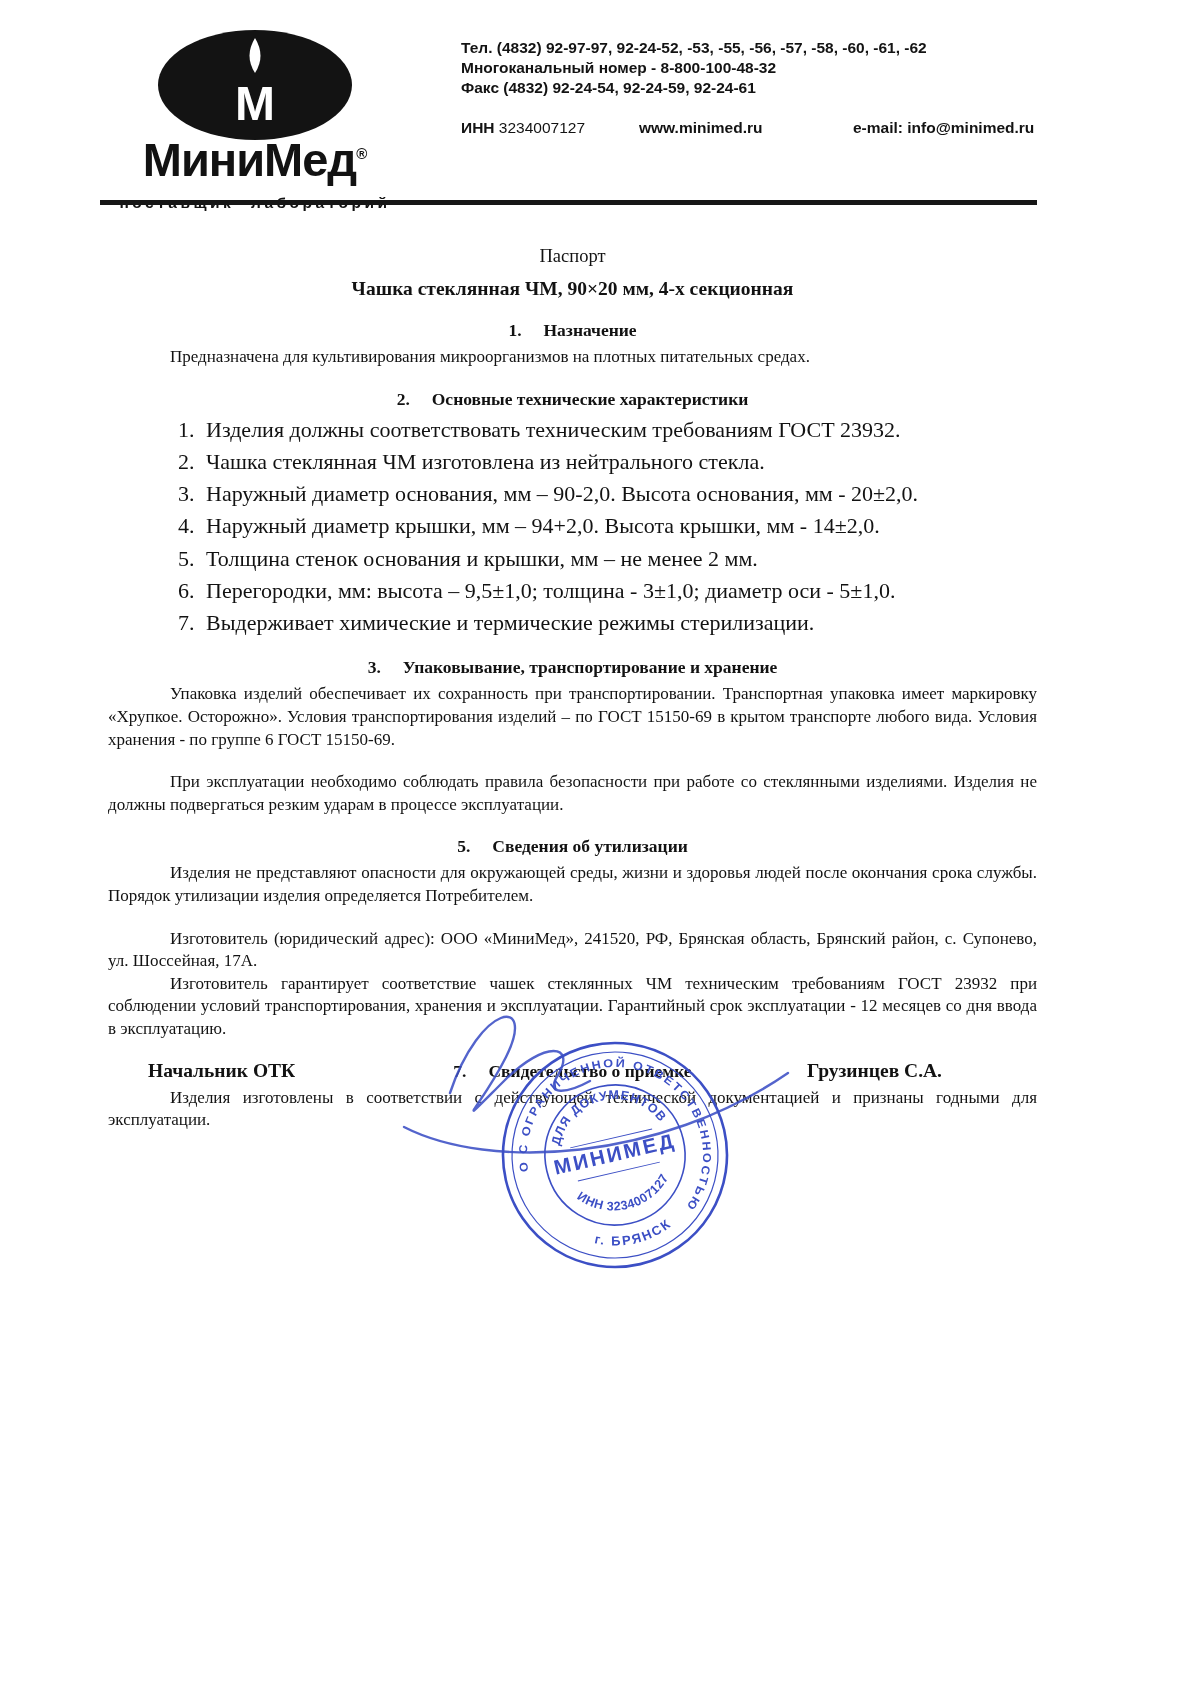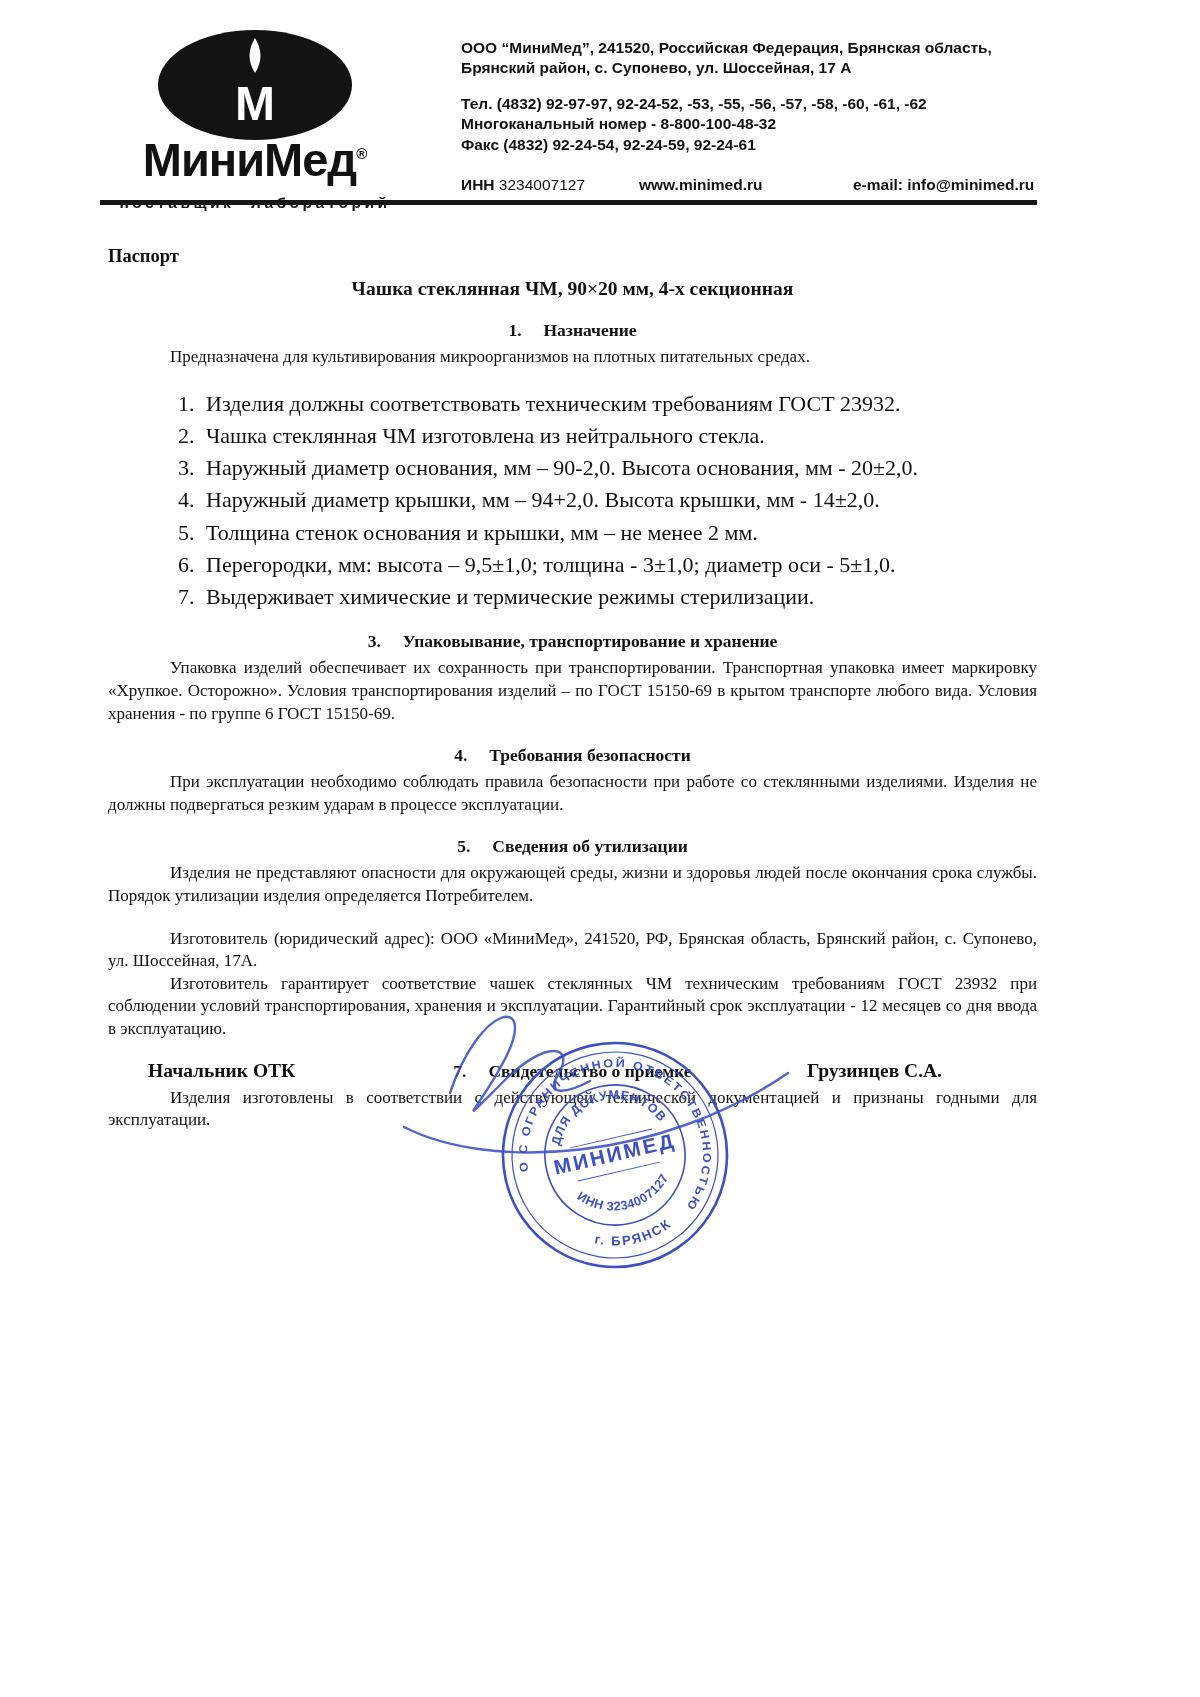--- a/index.html
+++ b/index.html
@@ -20,21 +20,21 @@
   .info-row { display:flex; margin-top:20px; }
   .info-row .cell-inn { flex:0 0 178px; }
   .info-row .cell-site { flex:0 0 180px; }
   .info-row .cell-email { flex:1;margin-left:34px; }
   .nb { font-weight:normal; }
 
   .rule { position:absolute; left:100px; top:200px; width:937px; height:5px; background:#161616; }
 
   
   main { position:absolute; left:108px; top:212px; width:929px; }
-  .doc-title { font-size:18.5px; font-weight:bold; margin-top:34px; }
+  .doc-title { text-align:center; font-size:18.5px; font-weight:normal; margin-top:34px; }
   .doc-subtitle { text-align:center; font-size:19.5px; font-weight:bold; margin-top:11px; }
   section { margin-top:20px; }
   .sec-h { text-align:center; font-size:17.5px; font-weight:bold; margin-bottom:5px; }
   .sec-num { margin-right:22px; }
   .para { font-size:17px; line-height:1.33; text-align:justify; text-indent:62px; }
   .char-list { margin:2px 0 0 0; padding-left:92px; font-size:22px; line-height:1.33; }
   .char-list li { margin-bottom:3px; padding-left:6px; }
 
   
   .sig-row { position:absolute; left:108px; top:1060px; width:929px; display:flex; justify-content:space-between; font-weight:bold; font-size:19.5px; }
@@ -59,24 +59,20 @@
         <rect x="74" y="96" width="56" height="10" fill="#131313"></rect>
       </svg>
       <div class="brand-row">
         <span>МиниМед</span><span class="reg">®</span>
       </div>
       <div class="tagline">поставщик лабораторий</div>
     </div>
 
     <div class="contact">
       <p class="block">
-        <span>ООО “МиниМед”, 241520, Российская Федерация, Брянская область,</span><br>
-        <span>Брянский район, с. Супонево, ул. Шоссейная, 17 А</span>
-      </p>
-      <p class="block">
         <span>Тел. (4832) 92-97-97, 92-24-52, -53, -55, -56, -57, -58, -60, -61, -62</span><br>
         <span>Многоканальный номер - 8-800-100-48-32</span><br>
         <span>Факс (4832) 92-24-54, 92-24-59, 92-24-61</span>
       </p>
       <div class="info-row">
         <span class="cell-inn"><span>ИНН</span> <span class="nb">3234007127</span></span>
         <span class="cell-site">www.minimed.ru</span>
         <span class="cell-email"><span>e-mail:</span> <span>info@minimed.ru</span></span>
       </div>
     </div>
@@ -87,38 +83,38 @@
   <main>
     <h1 class="doc-title">Паспорт</h1>
     <h2 class="doc-subtitle">Чашка стеклянная ЧМ, 90×20 мм, 4-х секционная</h2>
 
     <section>
       <h3 class="sec-h"><span class="sec-num">1.</span><span>Назначение</span></h3>
       <p class="para">Предназначена для культивирования микроорганизмов на плотных питательных средах.</p>
     </section>
 
     <section>
+      <h3 class="sec-h"><span class="sec-num">2.</span><span>Основные технические характеристики</span></h3>
       <ol class="char-list">
         <li>Изделия должны соответствовать техническим требованиям ГОСТ 23932.</li>
         <li>Чашка стеклянная ЧМ изготовлена из нейтрального стекла.</li>
         <li>Наружный диаметр основания, мм – 90-2,0. Высота основания, мм - 20±2,0.</li>
         <li>Наружный диаметр крышки, мм – 94+2,0. Высота крышки, мм - 14±2,0.</li>
         <li>Толщина стенок основания и крышки, мм – не менее 2 мм.</li>
         <li>Перегородки, мм: высота – 9,5±1,0; толщина - 3±1,0; диаметр оси - 5±1,0.</li>
         <li>Выдерживает химические и термические режимы стерилизации.</li>
       </ol>
     </section>
 
     <section>
       <h3 class="sec-h"><span class="sec-num">3.</span><span>Упаковывание, транспортирование и хранение</span></h3>
       <p class="para">Упаковка изделий обеспечивает их сохранность при транспортировании. Транспортная упаковка имеет маркировку «Хрупкое. Осторожно».  Условия транспортирования изделий – по ГОСТ 15150-69 в крытом транспорте любого вида. Условия хранения - по группе 6 ГОСТ 15150-69.</p>
     </section>
 
     <section>
-      <h3 class="sec-h"><span class="sec-num">4.</span><span>Требования безопасности</span></h3>
       <p class="para">При эксплуатации необходимо соблюдать правила безопасности при работе со стеклянными изделиями. Изделия не должны подвергаться резким ударам в процессе эксплуатации.</p>
     </section>
 
     <section>
       <h3 class="sec-h"><span class="sec-num">5.</span><span>Сведения об утилизации</span></h3>
       <p class="para">Изделия не представляют опасности для окружающей среды, жизни и здоровья людей после окончания срока службы. Порядок утилизации изделия определяется Потребителем.</p>
     </section>
 
     <section>
       <p class="para">Изготовитель (юридический адрес): ООО «МиниМед», 241520, РФ, Брянская область, Брянский район, с. Супонево, ул. Шоссейная, 17А.</p>

